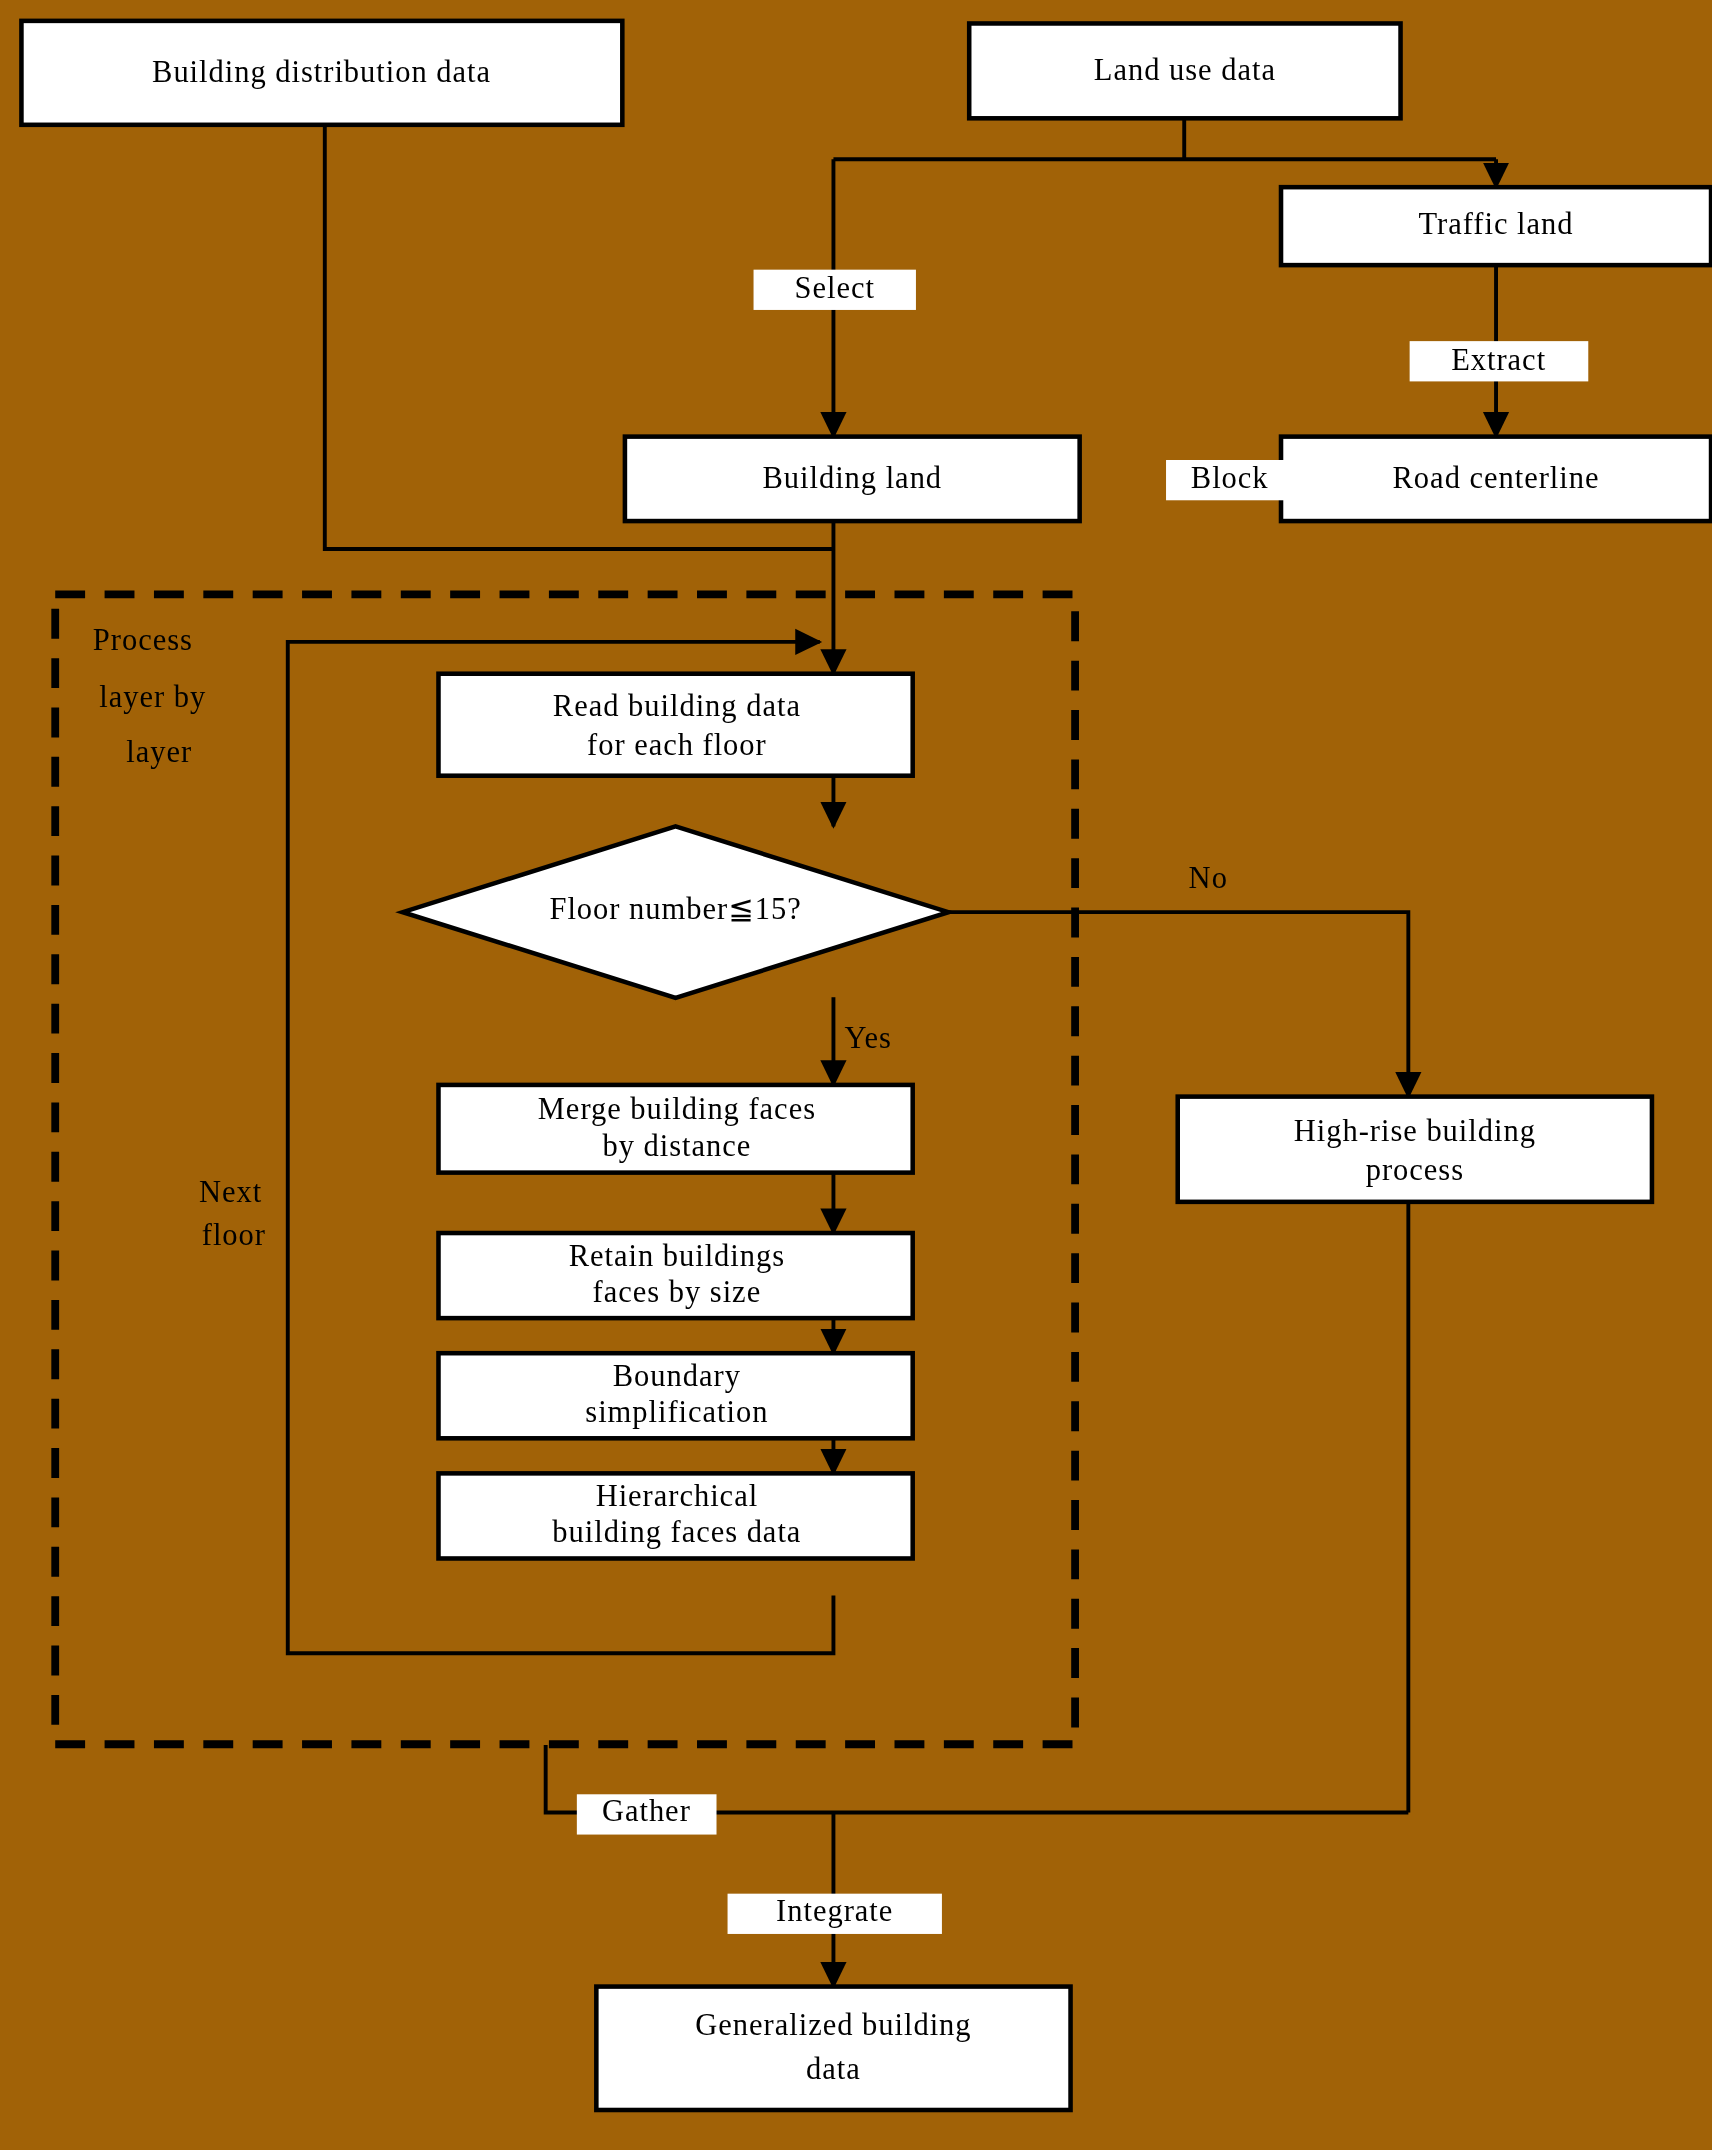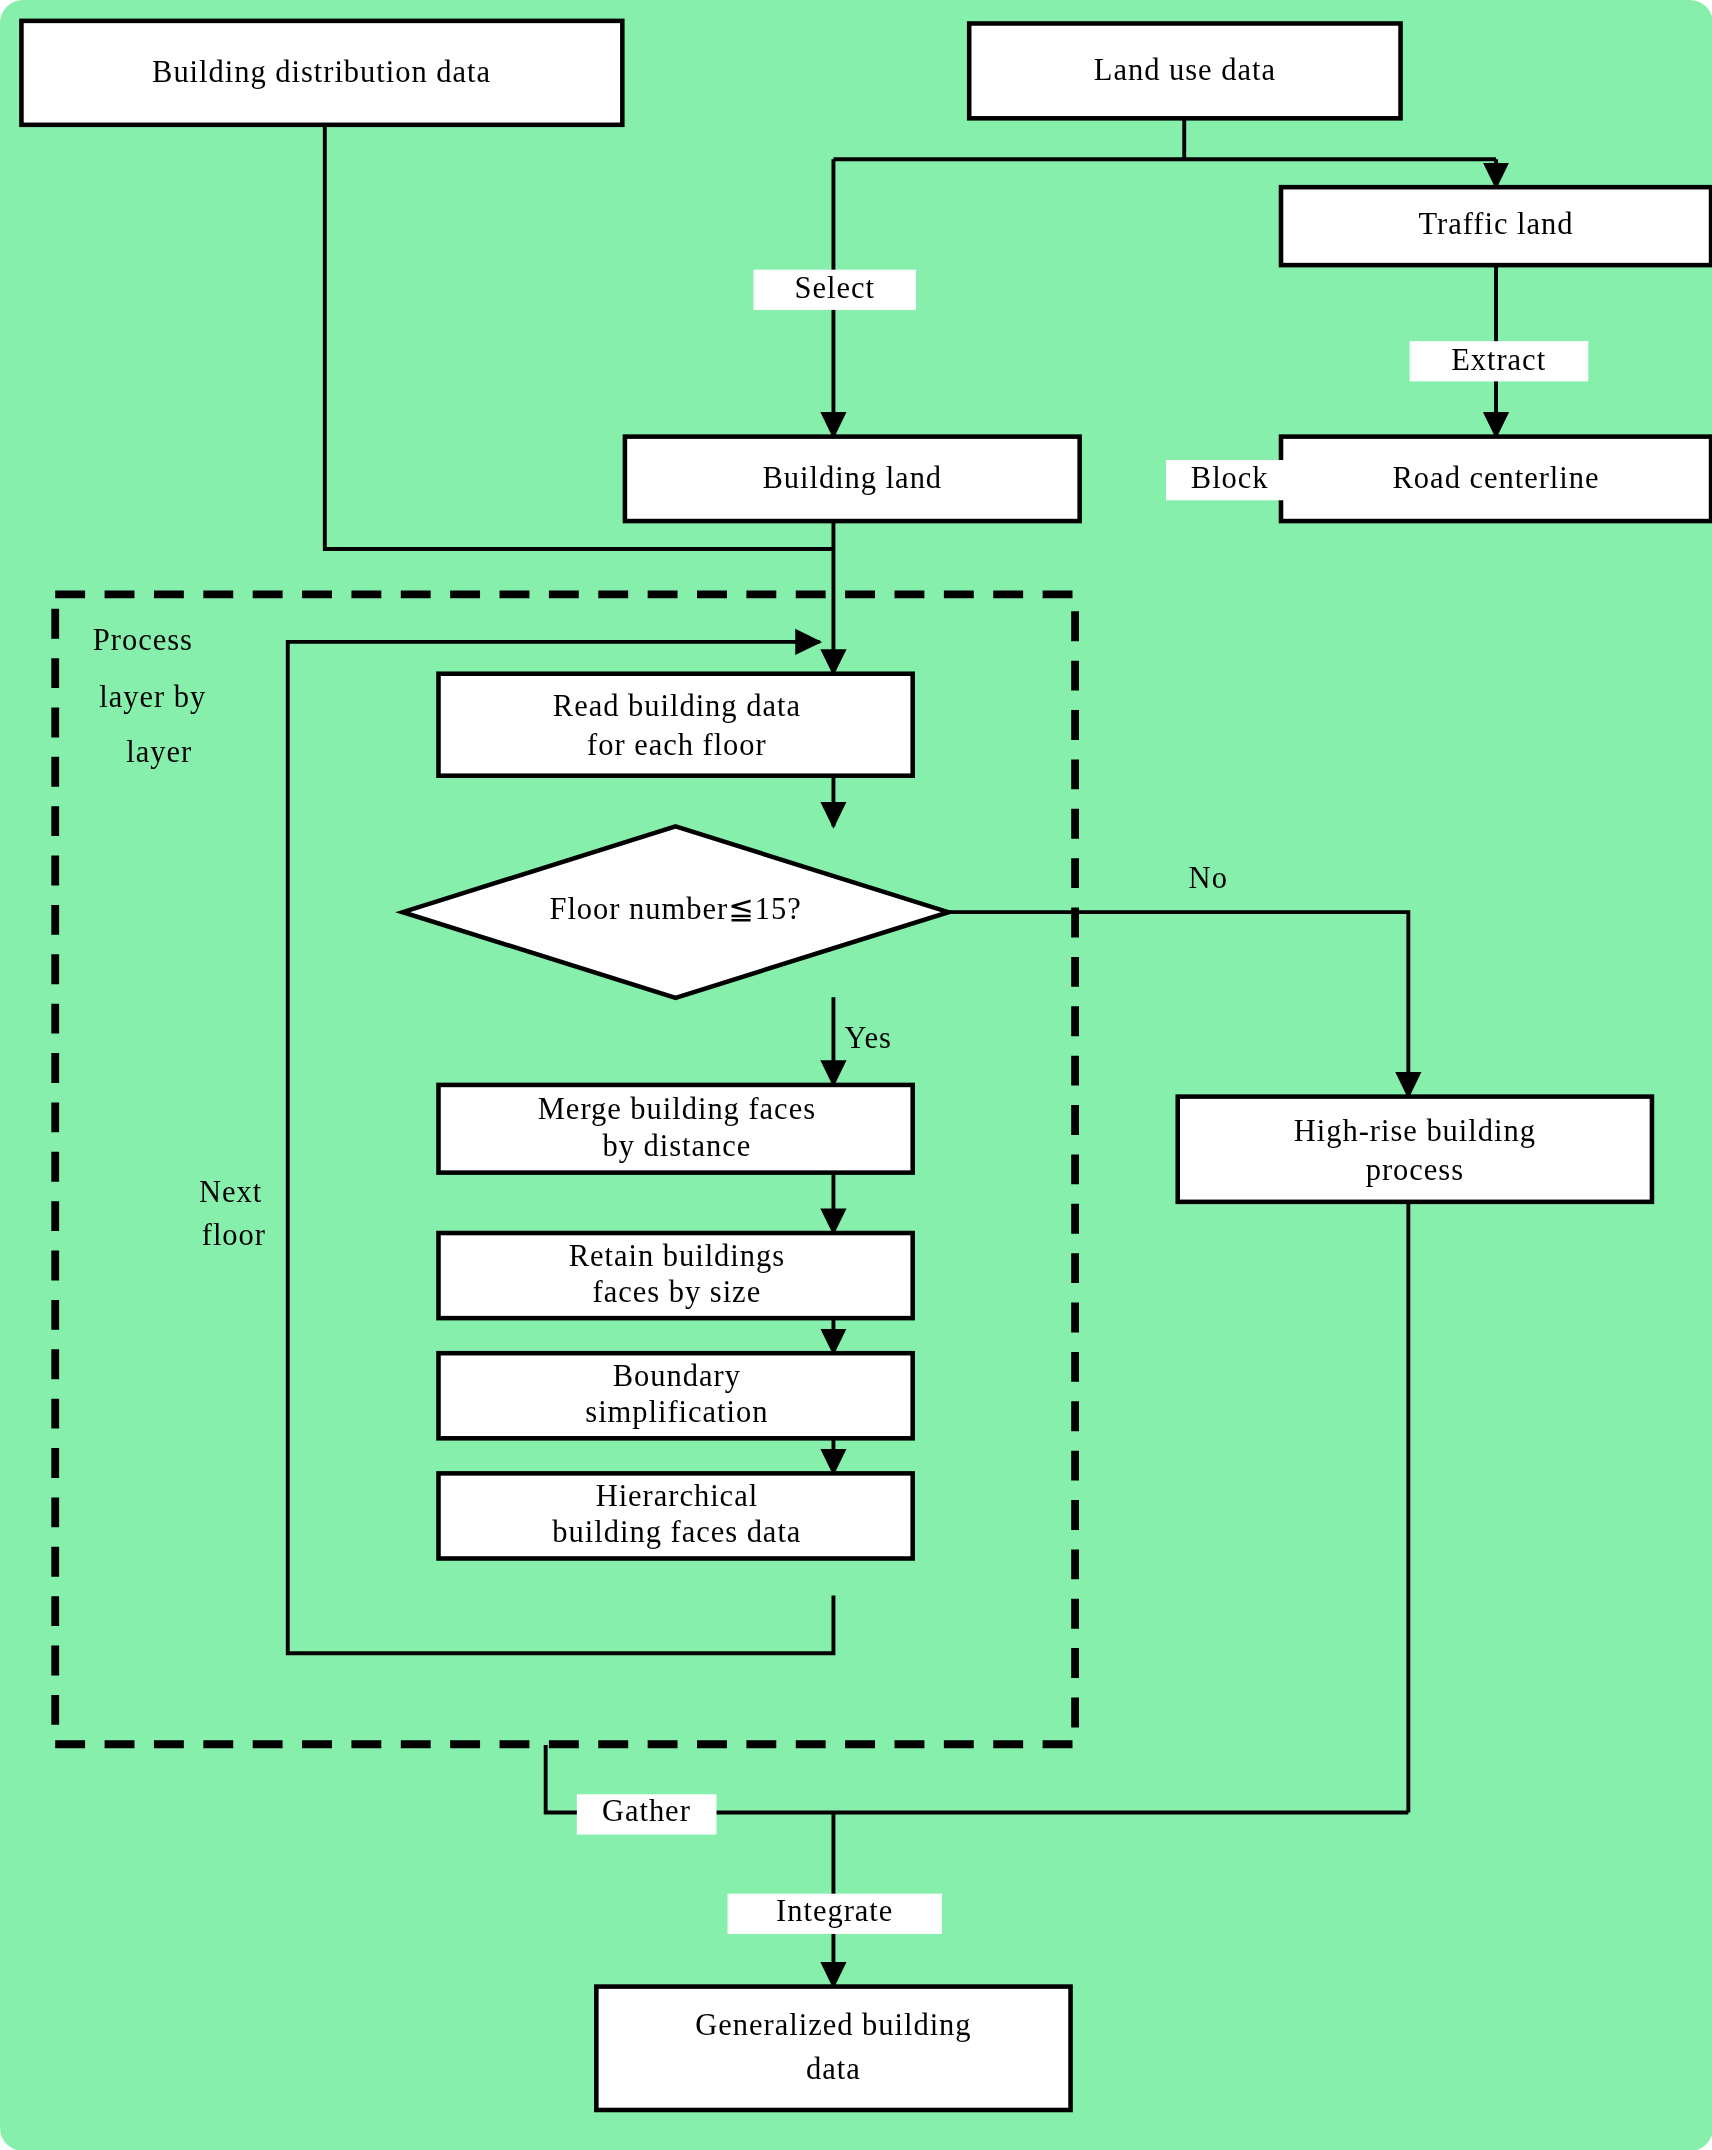--- a/index.html
+++ b/index.html
@@ -7,23 +7,22 @@
     padding: 0;
     background: #ffffff;
   }
   body {
     font-family: "Liberation Serif", serif;
   }
   #flow-root {
     position: relative;
     width: 1713px;
     height: 2151px;
-    background: #86efac;
+    background: #a16207;
     overflow: hidden;
-    border-radius: 23px;
   }
   svg#flow-svg {
     position: absolute;
     top: 0; left: 0;
     width: 1713px;
     height: 2151px;
   }
   .node-rect {
     fill: #ffffff;
     stroke: #000000;

